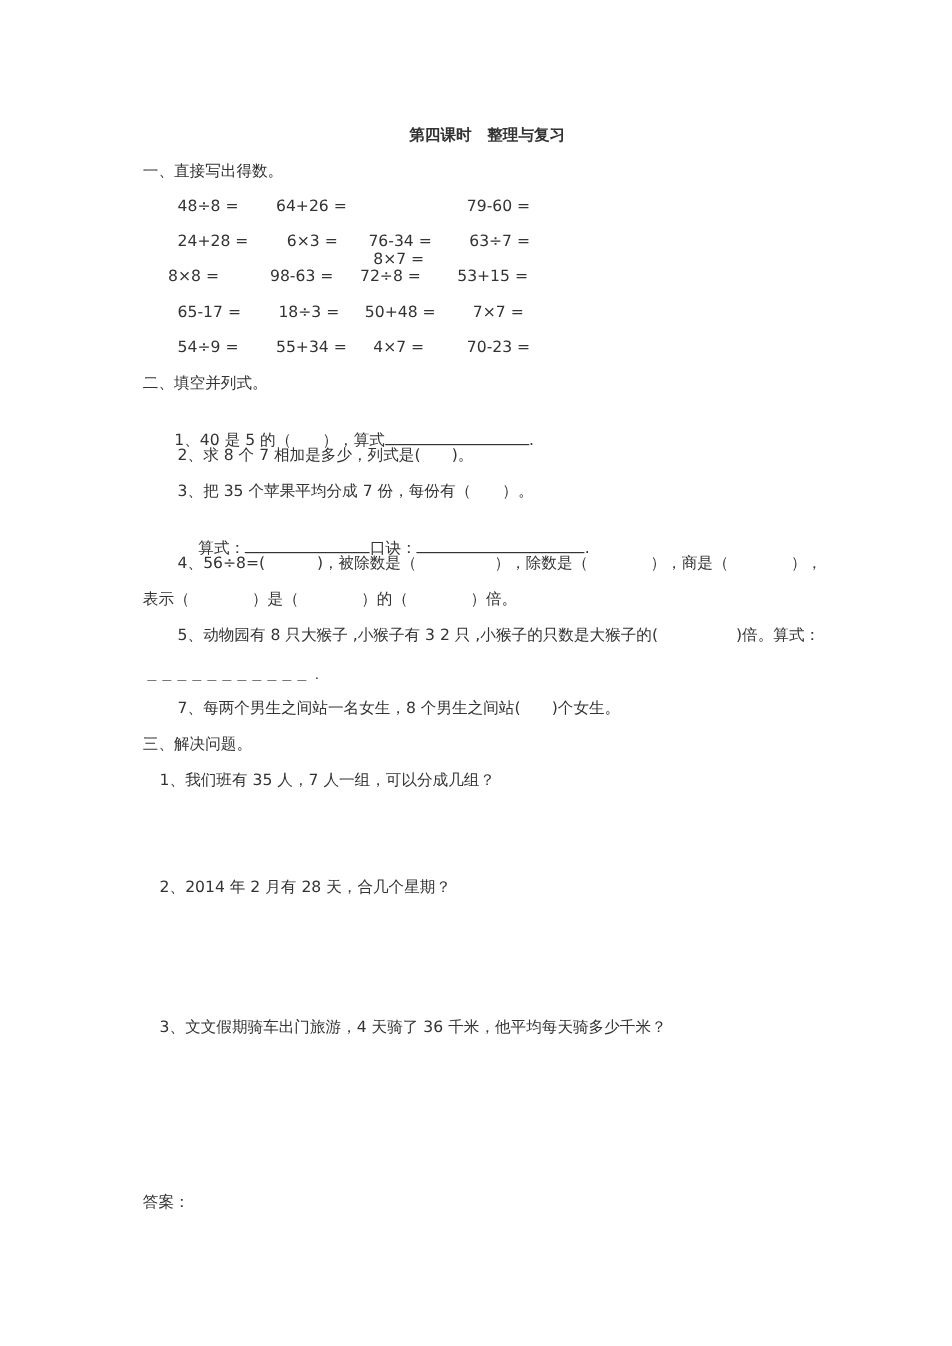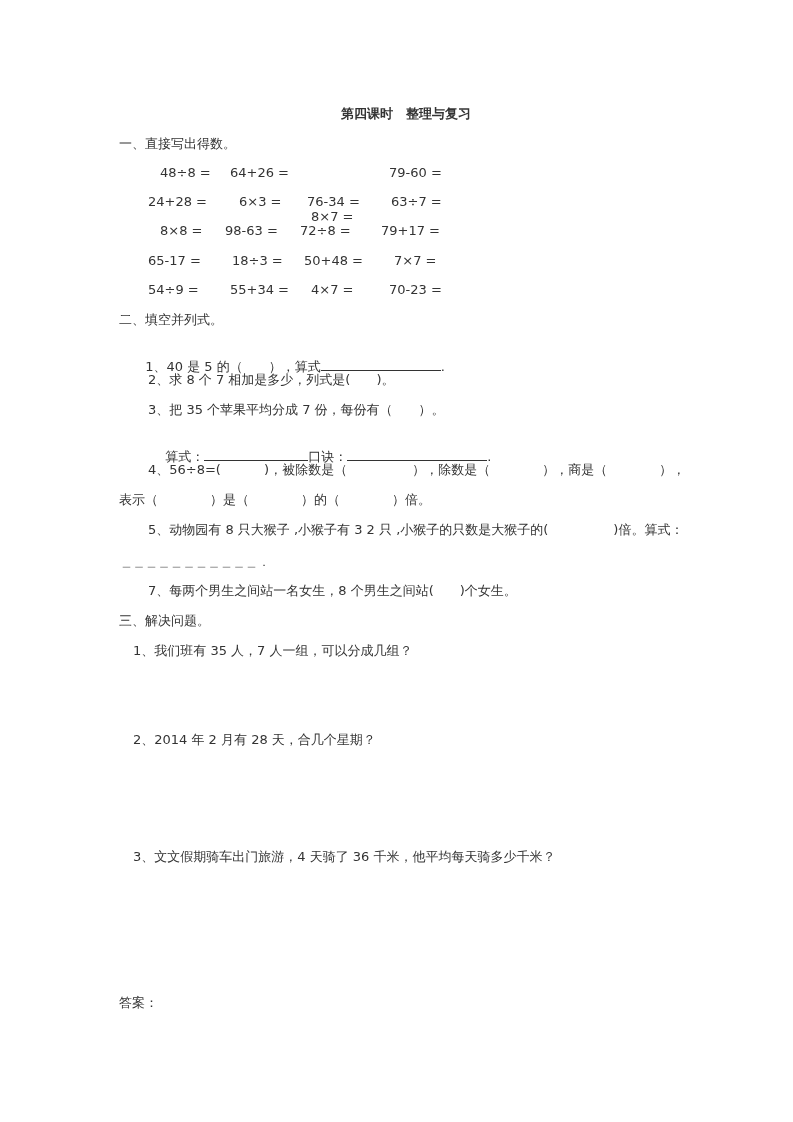--- a/index.html
+++ b/index.html
@@ -12,34 +12,34 @@
   .blank { display: inline-block; border-bottom: 1px solid #333; height: 12px; vertical-align: baseline; }
 </style>
 </head>
 <body>
 
 <div class="line title" style="left:341px; top:106px;">第四课时　整理与复习</div>
 
 <div class="line" style="left:119px; top:136px;">一、直接写出得数。</div>
 
 <div>
-  <span class="cell" style="left:160px; top:165px;text-align:right;">48÷8 =</span>
+  <span class="cell" style="left:148px; top:165px;text-align:right;">48÷8 =</span>
   <span class="cell" style="left:230px; top:165px;">64+26 =</span>
   <span class="cell" style="left:311px; top:165px;margin-top:44px;">8×7 =</span>
   <span class="cell" style="left:389px; top:165px;">79-60 =</span>
 
   <span class="cell" style="left:148px; top:194px;">24+28 =</span>
   <span class="cell" style="left:239px; top:194px;">6×3 =</span>
   <span class="cell" style="left:307px; top:194px;">76-34 =</span>
   <span class="cell" style="left:391px; top:194px;">63÷7 =</span>
 
-  <span class="cell" style="left:160px; top:223px;text-align:center;">8×8 =</span>
+  <span class="cell" style="left:140px; top:223px;text-align:center;">8×8 =</span>
   <span class="cell" style="left:225px; top:223px;">98-63 =</span>
   <span class="cell" style="left:300px; top:223px;">72÷8 =</span>
-  <span class="cell" style="left:381px; top:223px;">79+17 =</span>
+  <span class="cell" style="left:381px; top:223px;">53+15 =</span>
 
   <span class="cell" style="left:148px; top:253px;">65-17 =</span>
   <span class="cell" style="left:232px; top:253px;">18÷3 =</span>
   <span class="cell" style="left:304px; top:253px;">50+48 =</span>
   <span class="cell" style="left:394px; top:253px;">7×7 =</span>
 
   <span class="cell" style="left:148px; top:282px;">54÷9 =</span>
   <span class="cell" style="left:230px; top:282px;">55+34 =</span>
   <span class="cell" style="left:311px; top:282px;">4×7 =</span>
   <span class="cell" style="left:389px; top:282px;">70-23 =</span>

